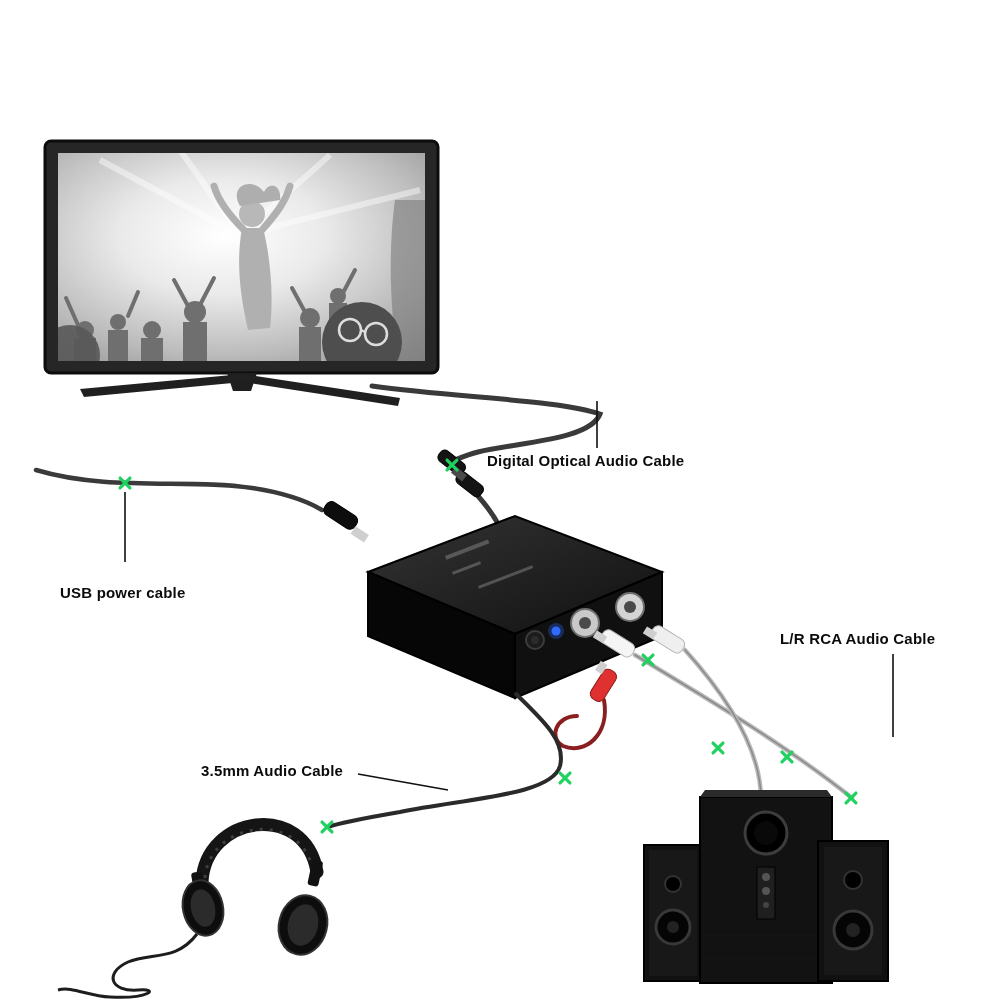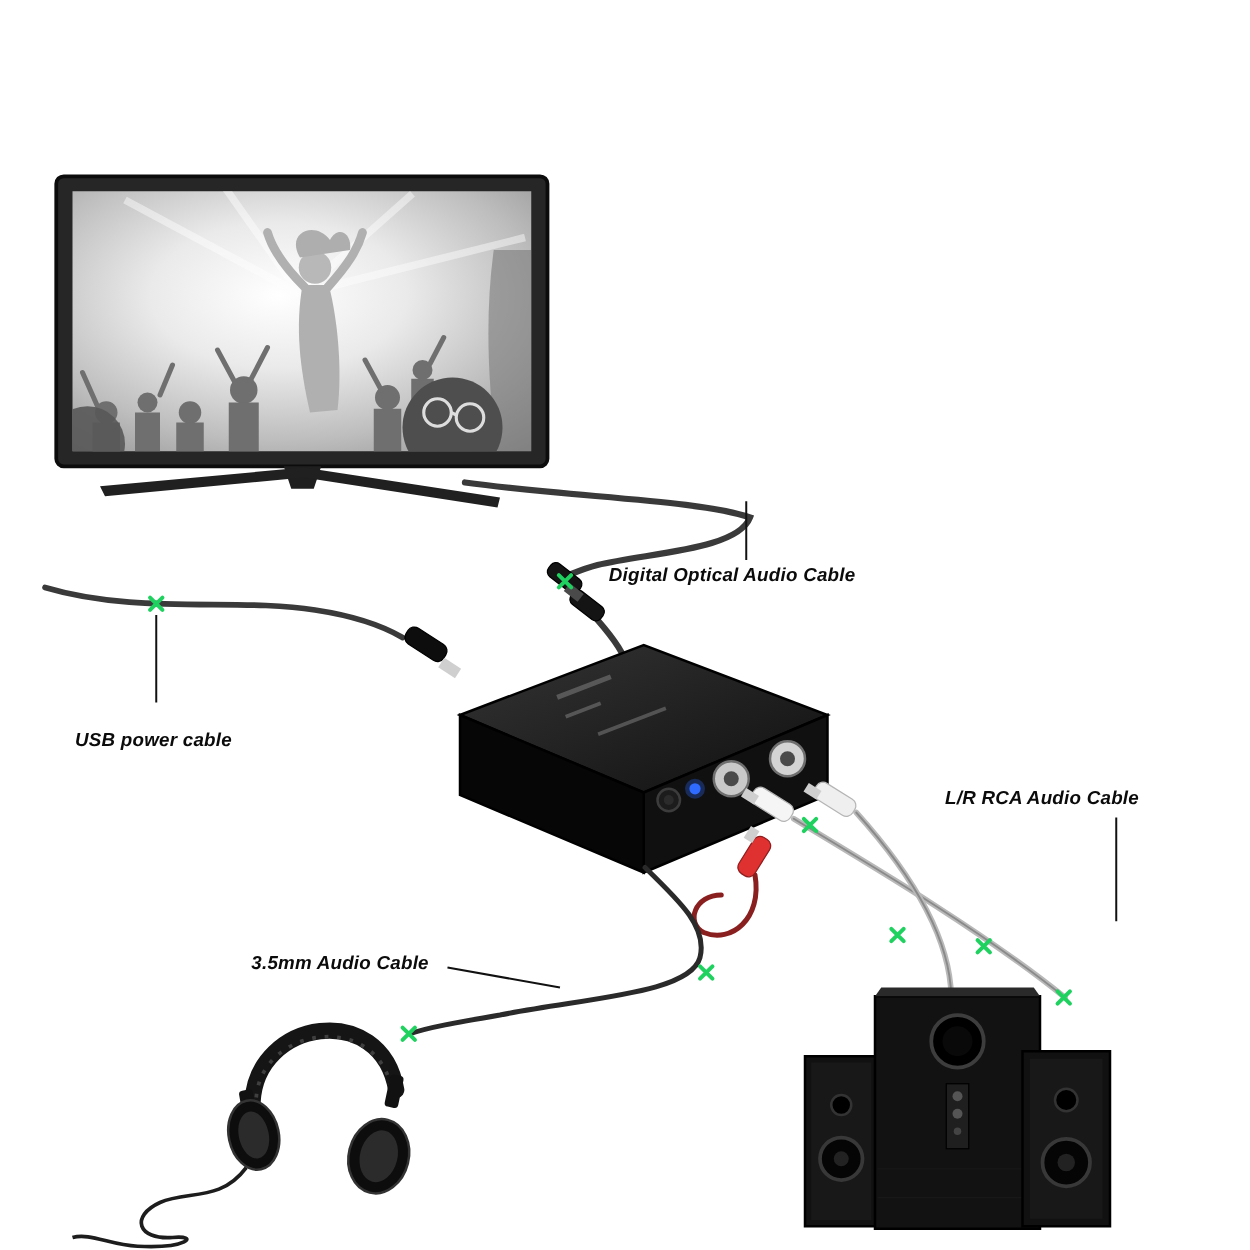--- a/index.html
+++ b/index.html
@@ -17,25 +17,25 @@
     font-size:51px;font-weight:800;letter-spacing:1px;color:#ffffff;
     -webkit-text-stroke:2px #0e8f63;
     text-shadow:
       -2px -2px 0 #0e8f63, 2px -2px 0 #0e8f63,
       -2px 2px 0 #0e8f63, 2px 2px 0 #0e8f63,
       4px 5px 0 rgba(8,80,55,0.35);
     white-space:nowrap;
   }
   .label{
     position:absolute;font-size:15px;font-weight:bold;color:#0b0b0b;
-    letter-spacing:.2px;white-space:nowrap;font-style:italic;
+    letter-spacing:.2px;white-space:nowrap;
   }
   .label-optical{left:487px;top:452px;}
   .label-usb{left:60px;top:584px;}
-  .label-rca{left:756px;top:630px;}
+  .label-rca{left:780px;top:630px;}
   .label-aux{left:201px;top:762px;}
 </style>
 </head>
 <body>
 
 <div class="canvas">
 
   <svg class="scene" viewBox="0 0 1000 1000">
     <defs>
       <radialGradient id="tvGlow" cx="0.45" cy="0.40" r="0.80">

